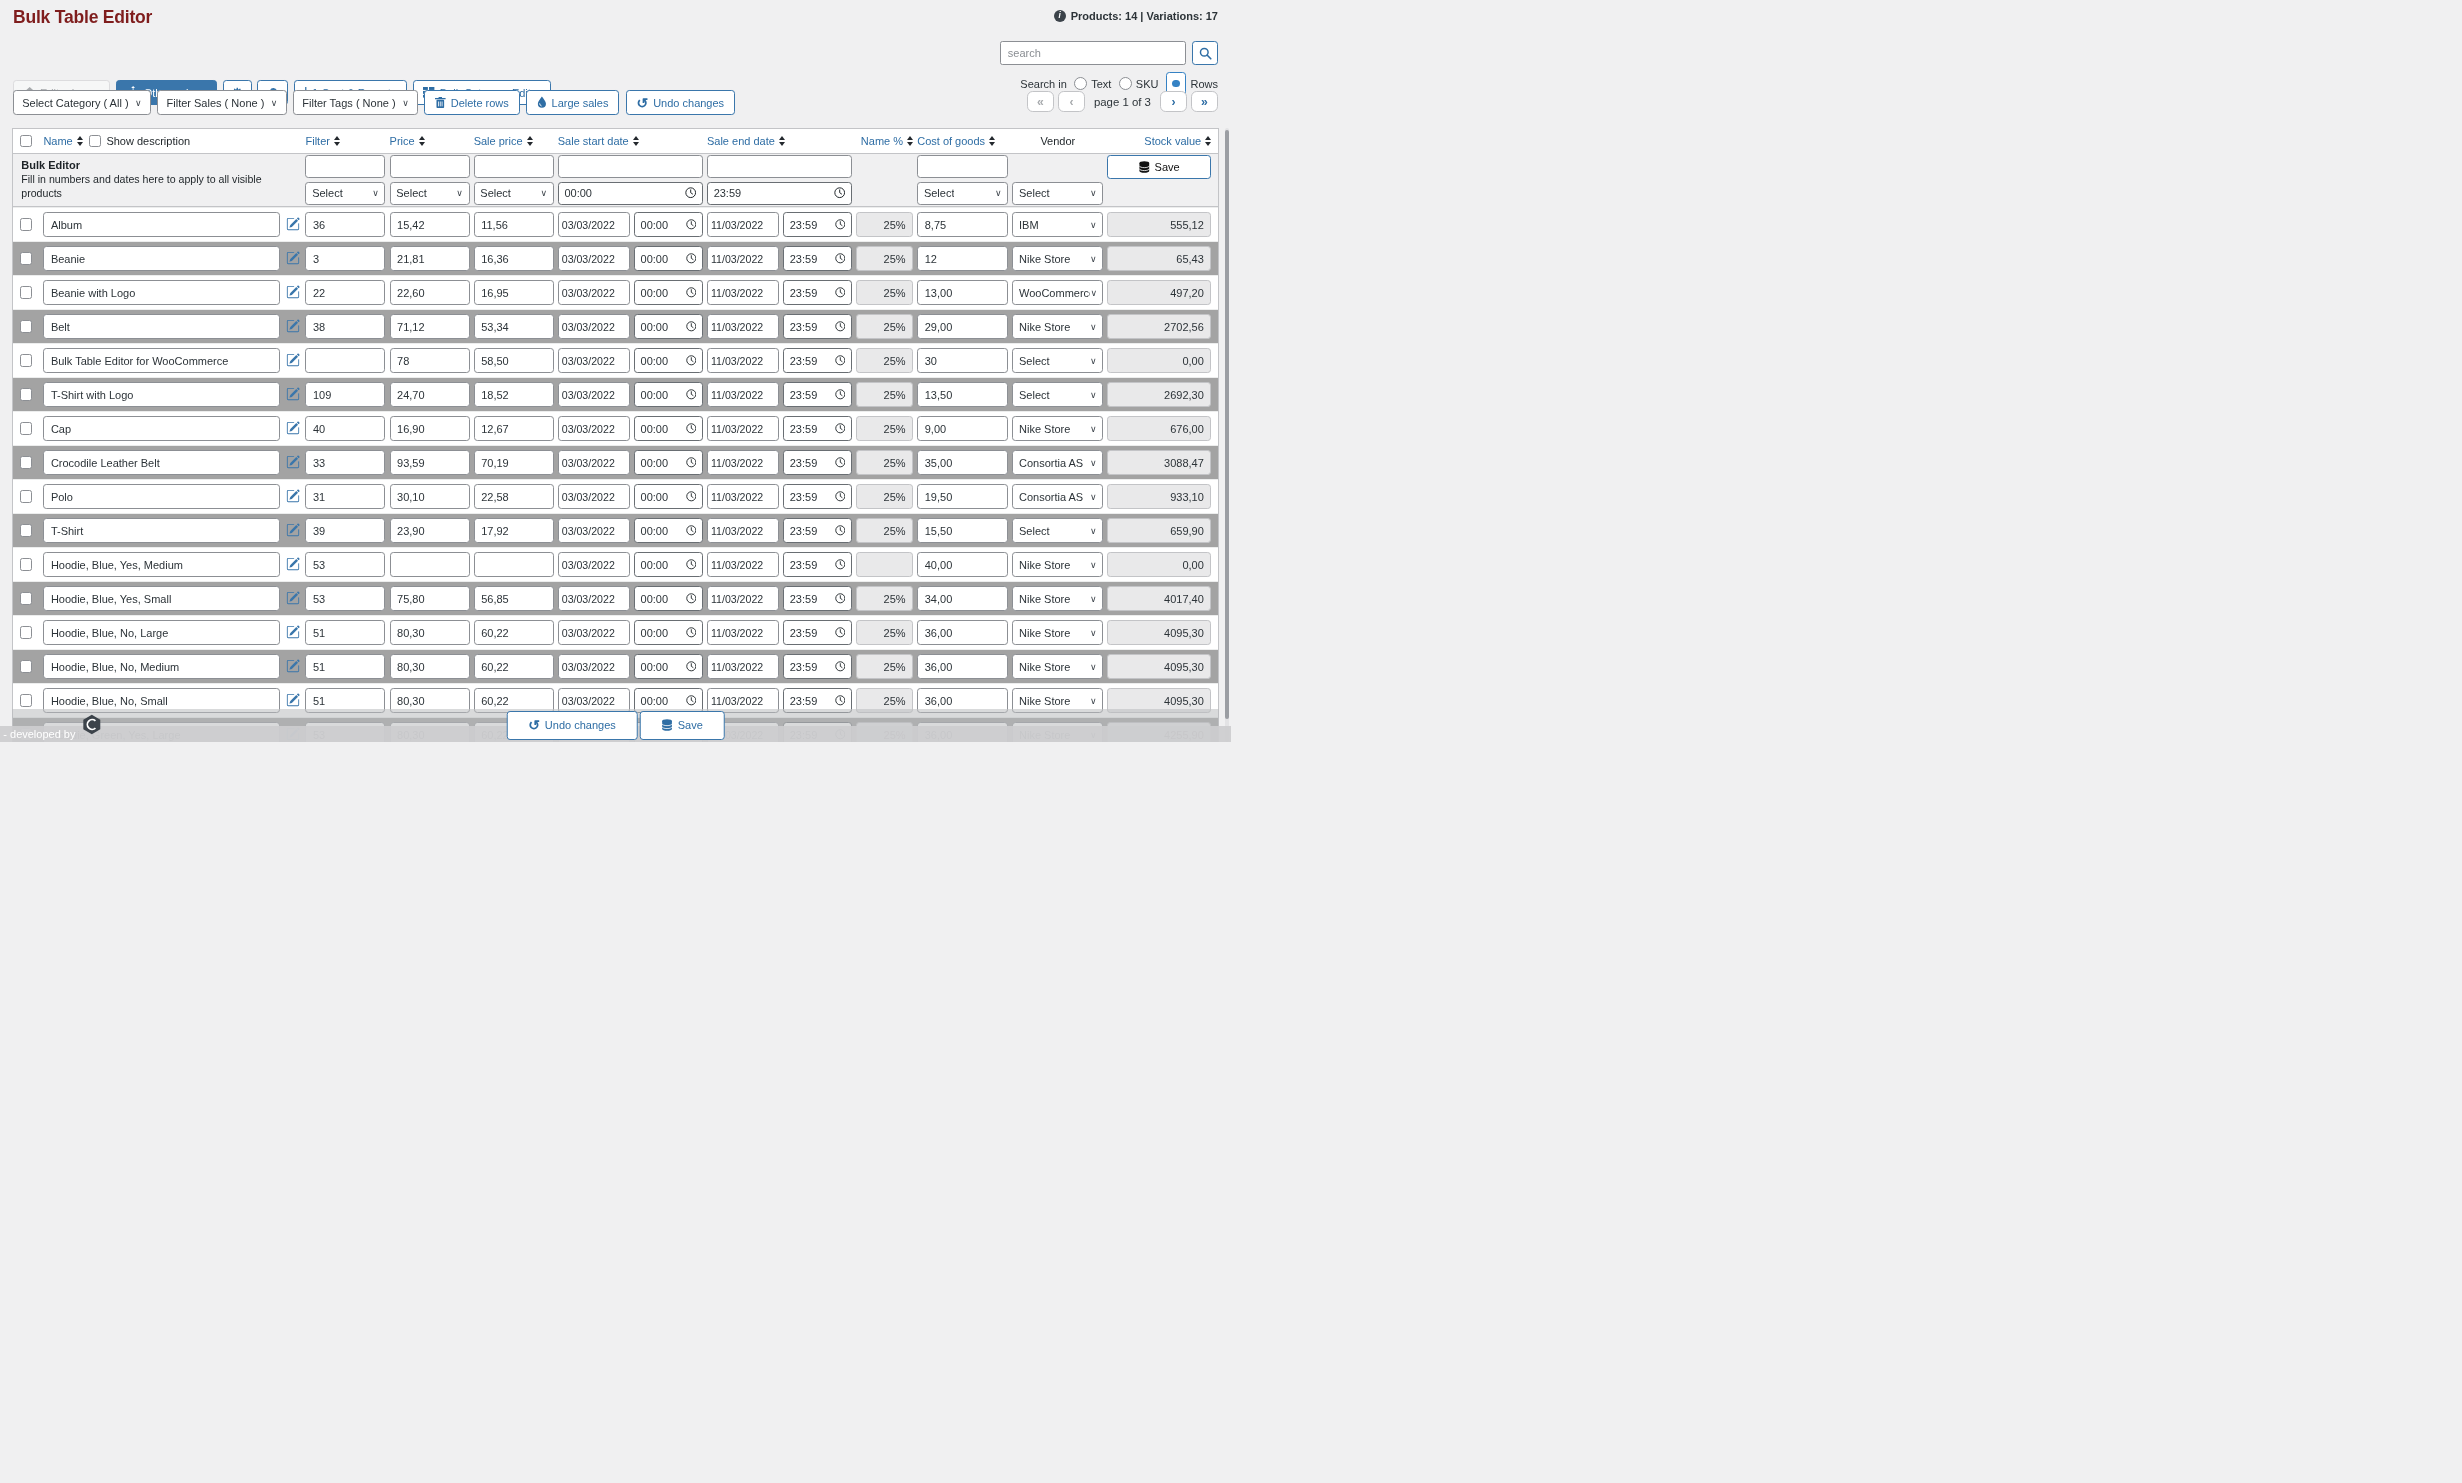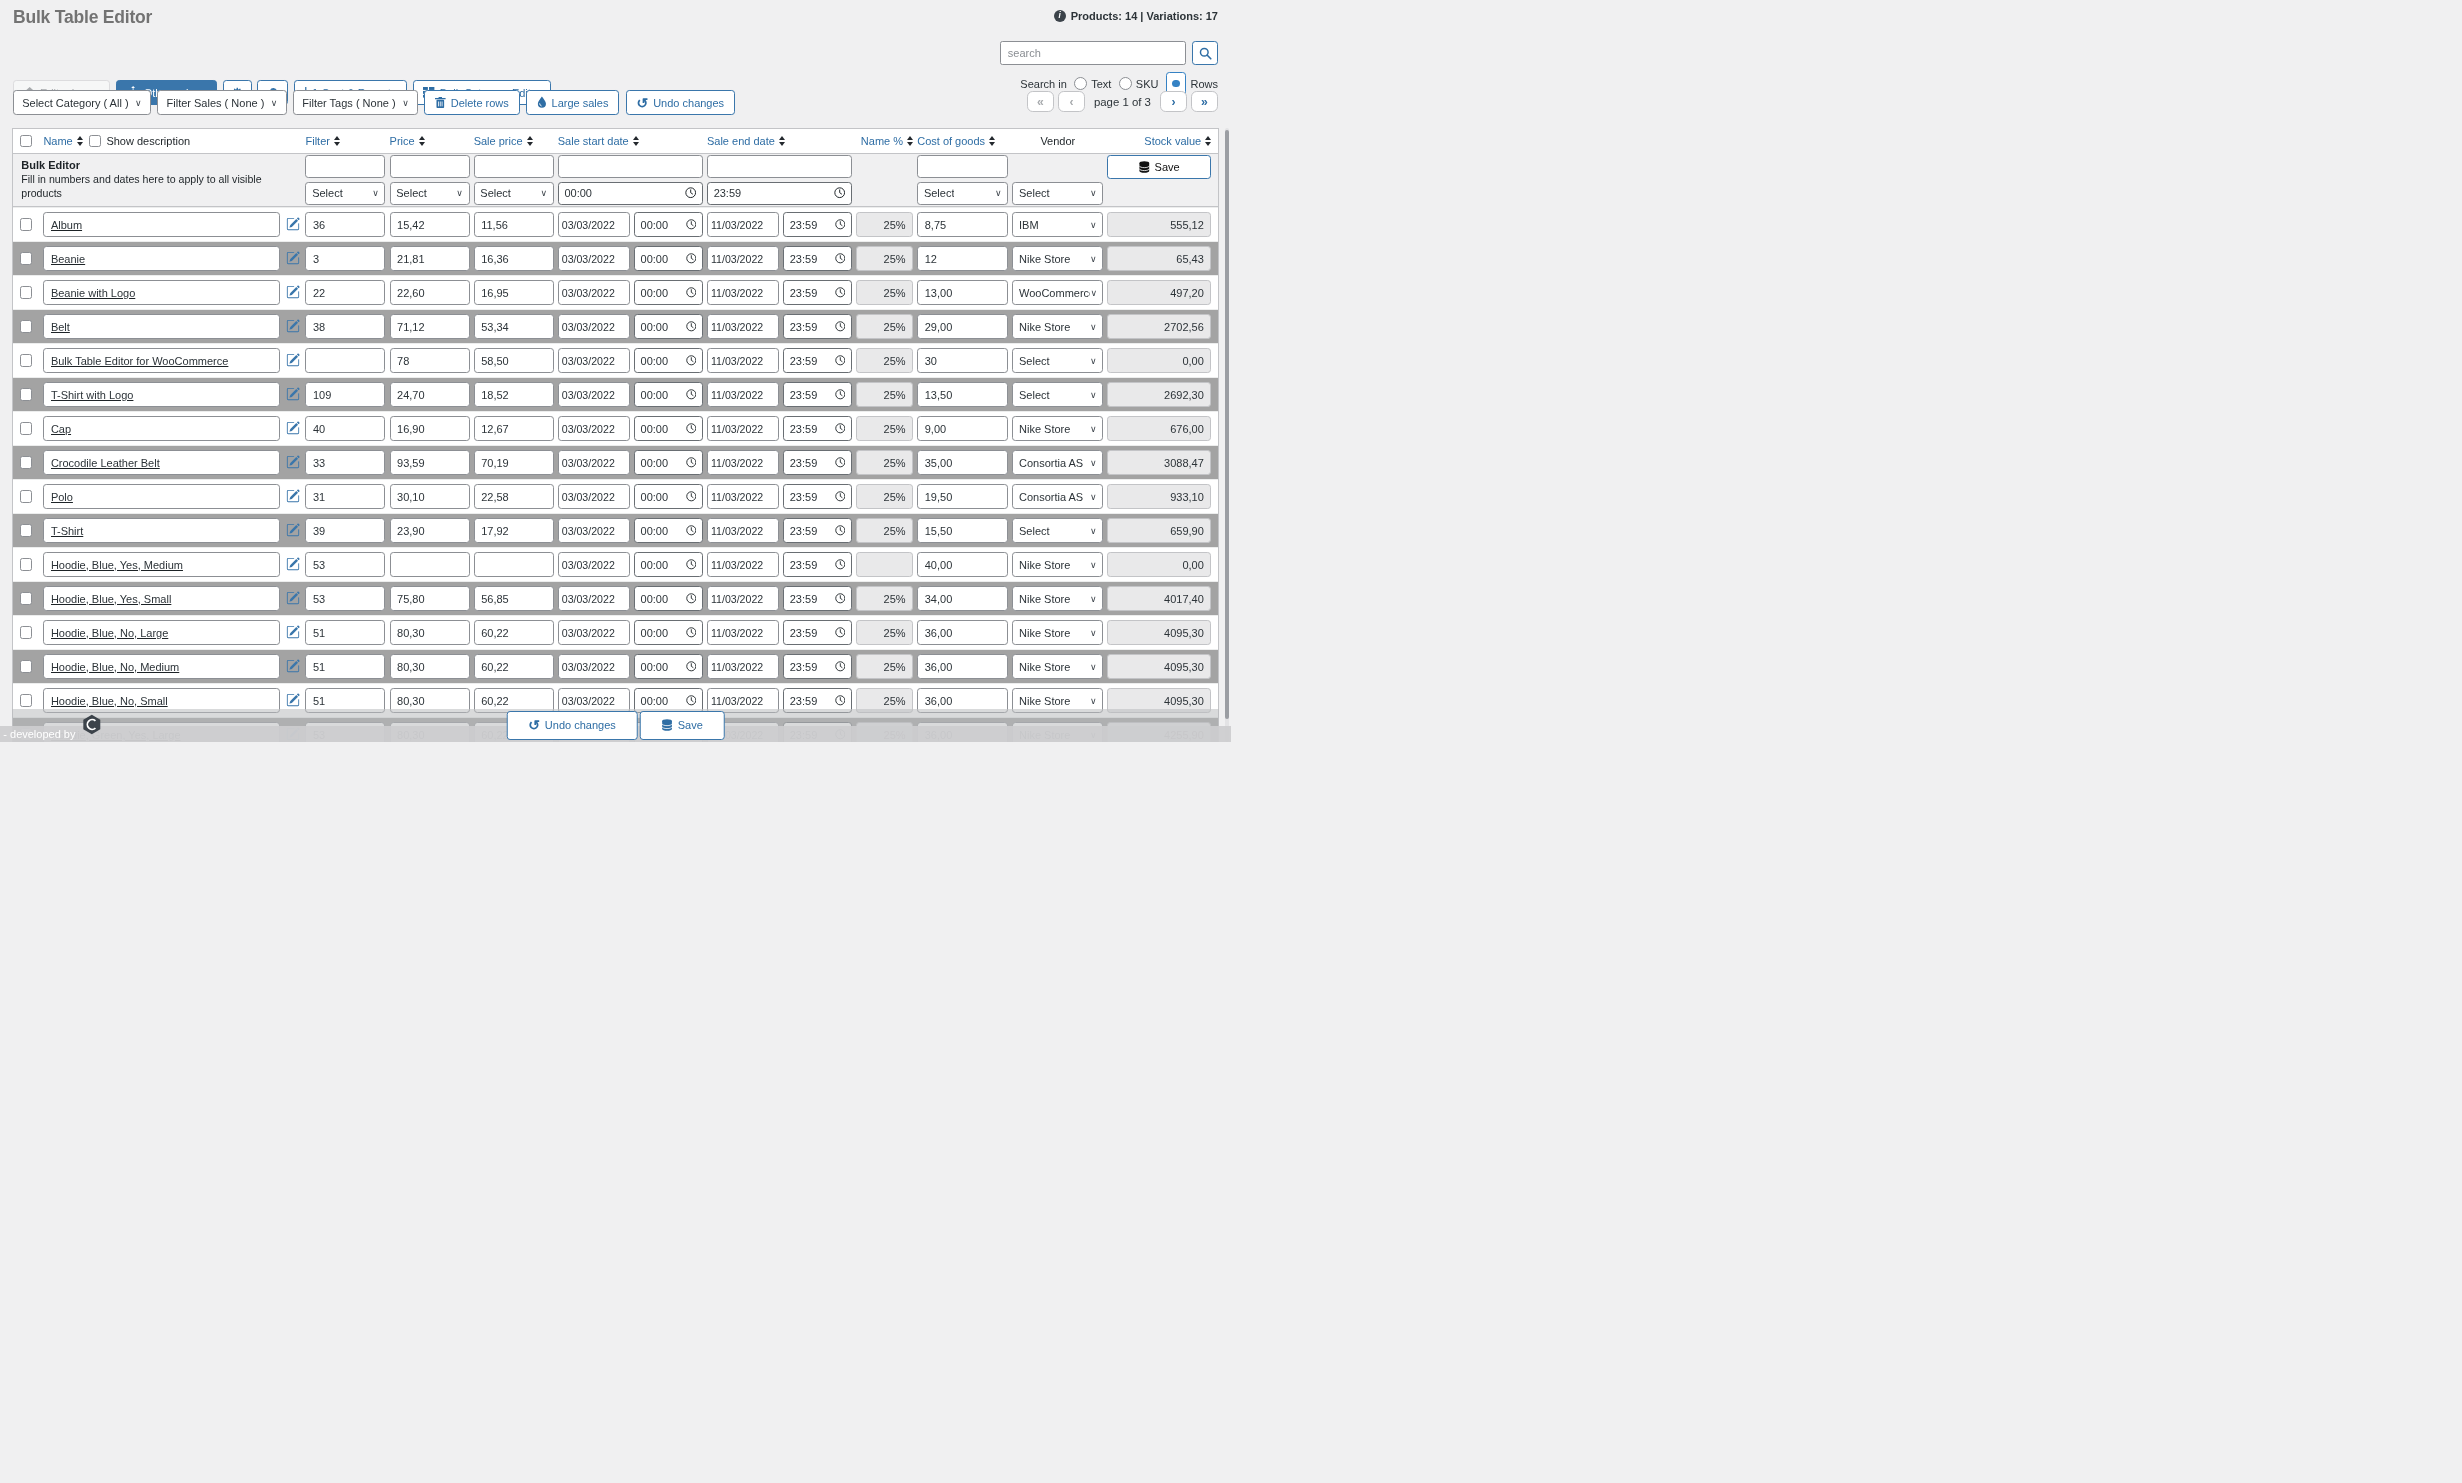--- a/index.html
+++ b/index.html
@@ -3,21 +3,21 @@
 <meta charset="utf-8">
 <style>
   * { box-sizing: border-box; margin: 0; padding: 0; }
   html,body { width:1231px; height:742px; }
   body {
     position: relative; overflow: hidden;
     background:#f0f0f1; color:#1d2327;
     font-family:"Liberation Sans", sans-serif;
   }
   
-  .page-title { position:absolute; left:13px; top:7.3px; font-size:17.5px; font-weight:600; letter-spacing:-0.2px; color:#737373;}
+  .page-title { position:absolute; left:13px; top:7.3px; font-size:17.5px; font-weight:600; letter-spacing:-0.2px; color:#7f1d1d;}
   .prod-info { position:absolute; right:13px; top:9.8px; font-size:11px; color:#2c3338; display:flex; align-items:center; gap:4.9px; font-weight:600;}
   .info-ic { width:12.2px;height:12.2px;border-radius:50%;background:#3c434a;color:#fff;font-size:8.2px;font-weight:700;display:inline-flex;align-items:center;justify-content:center;font-style:italic;}
   
   .toolbar { position:absolute; left:13px; top:48px; display:flex; gap:5.7px;margin-top:32px; }
   .btn { display:inline-flex; align-items:center; gap:4.9px; height:25px; padding:0 9.8px; border-radius:3.3px;
          font-size:11px; background:#fff; border:1.2px solid #3a76ab; color:#2e6da4; cursor:pointer; white-space:nowrap;}
   .btn svg { flex:0 0 auto; }
   .btn.disabled { background:#f6f7f7; border:0.8px solid #dcdcde; color:#a7aaad; }
   .btn.primary { background:#3a76ab; border-color:#3a76ab; color:#fff; }
   .btn.icon-only { padding:0 7.3px; }
@@ -70,21 +70,21 @@
   .sel span { white-space:nowrap; overflow:hidden; }
   .time { height:23px; width:100%; border:0.8px solid #696e73; border-radius:3.3px; background:#fff; padding:0 5.7px;
           display:flex; align-items:center; justify-content:space-between; font-size:11px; color:#2c3338;}
   .spacer28 { height:23px; visibility:hidden; }
   .savebtn { height:24px; width:100%; border:1.2px solid #3a76ab; border-radius:3.3px; background:#fff; color:#111;
              display:flex; align-items:center; justify-content:center; gap:4.9px; font-size:11px; cursor:pointer;}
   
   .trow { height:34px; border-top:0.8px solid #eceded; font-size:11px; }
   .trow.alt { background:#a3a3a3; }
   .trow .inp, .trow .sel, .trow .time { height:24.5px; }
-  .name-cell { display:flex; align-items:center; gap:4.9px; width:100%;text-decoration:underline; }
+  .name-cell { display:flex; align-items:center; gap:4.9px; width:100%; }
   .name-cell .inp { flex:1; }
   .edit-btn { width:16.3px; height:16.3px; border:none; background:transparent; cursor:pointer; padding:0; display:flex;align-items:center;justify-content:center;}
   .ro { height:24.5px; width:100%; border:0.8px solid #c3c4c7; border-radius:3.3px; background:#e9e9ea; padding:0 6.5px;
         display:flex; align-items:center; justify-content:flex-end; font-size:11px; color:#2c3338;}
   .date-inp { padding:0 3px; font-size:10.6px; }
   
   .scrollbar { position:absolute; right:1.6px; top:128px; bottom:0; width:4.9px; background:#e3e3e5; border-radius:2.4px;}
   .scrollbar i { position:absolute; left:0; right:0; top:1.6px; height:96%; background:#9b9ea3; border-radius:2.4px; display:block;}
   
   .fade { position:absolute; left:12.2px; right:12.2px; top:709px; height:33px; background:rgba(186,187,189,.55); }

